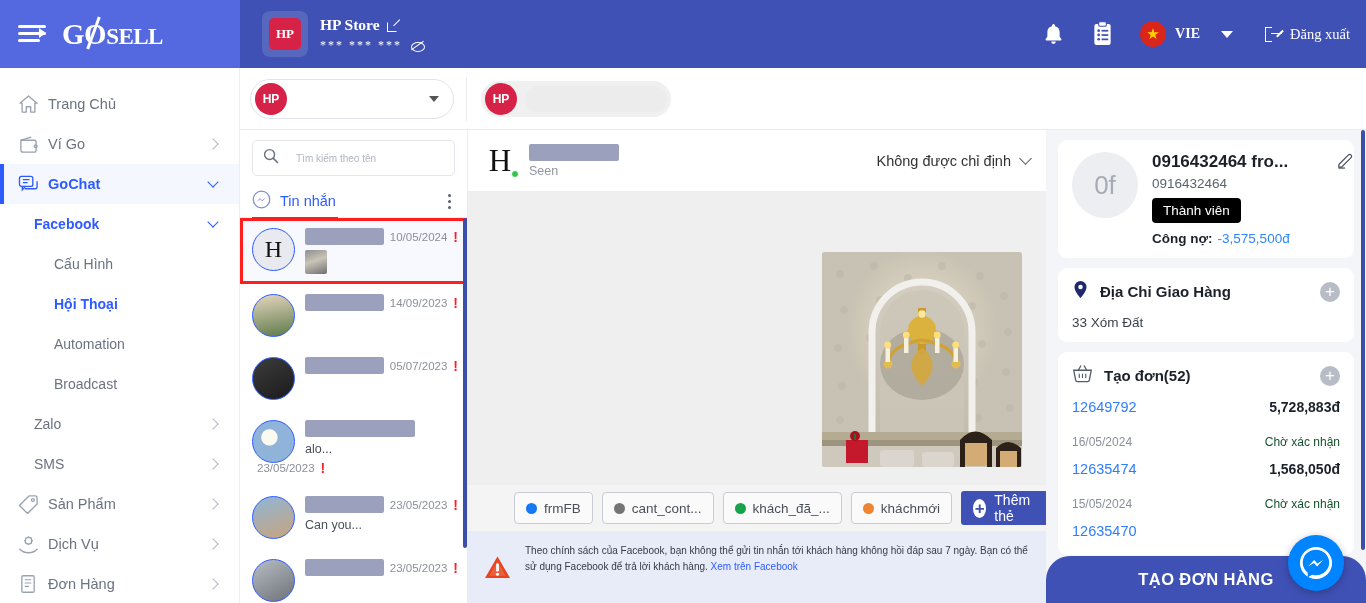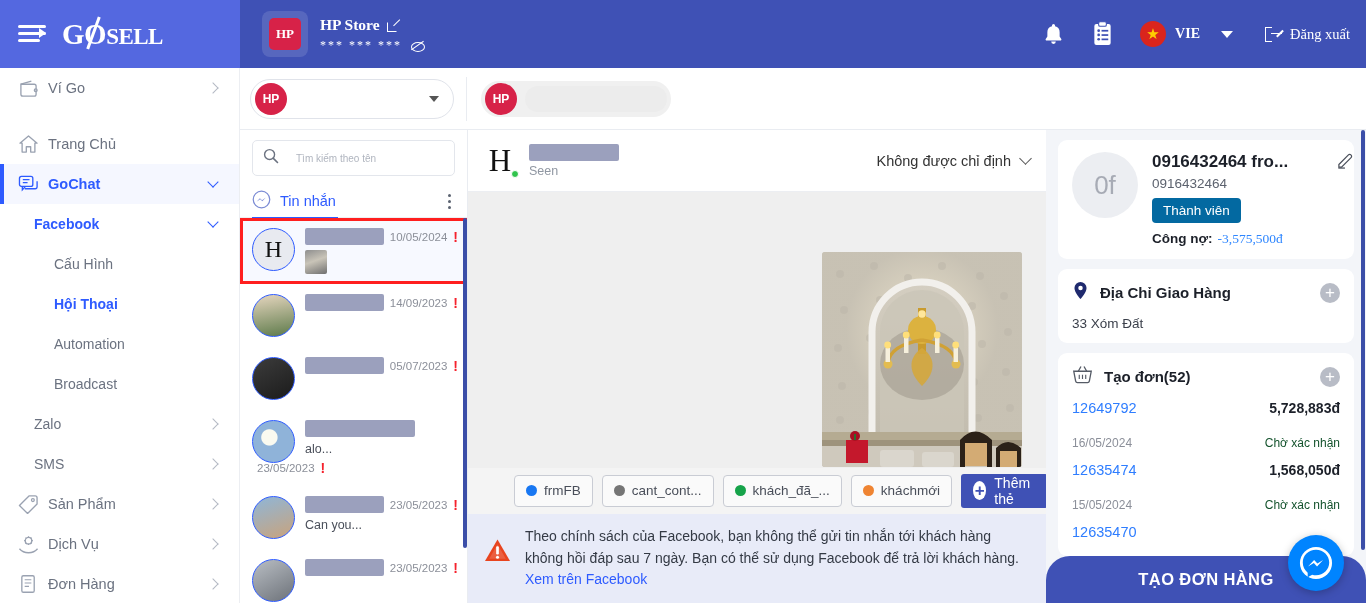--- a/index.html
+++ b/index.html
@@ -244,44 +244,44 @@
   .plus-circ {
     width: 19px; height: 19px; border-radius: 50%; background: #fff; color: #3f51b5;
     display: flex; align-items: center; justify-content: center; font-size: 17px; font-weight: 700; line-height: 1;
   }
 
   .notice-bar {
     flex: none; min-height: 72px; background: #e8ebf8; display: flex; gap: 14px;
     padding: 12px 14px 12px 16px; align-items: flex-start;
   }
   .warn-tri { width: 27px; height: 25px; flex: none; margin-top: 12px; position: relative; }
-  .notice-txt { font-size: 14px; line-height: 1.55; color: #343a45; }
+  .notice-txt { font-size: 10px; line-height: 1.55; color: #343a45; }
   .notice-txt a { color: #2e5bff; text-decoration: none; }
 
   
   .right-panel {
     position: absolute; left: 1046px; top: 130px; width: 320px; height: 473px;
     background: #f3f5f9; overflow: hidden;
   }
   .card { background: #fff; border-radius: 9px; margin: 10px 12px; padding: 12px 14px; }
   .cust-card { display: flex; gap: 14px; align-items: flex-start; position: relative; }
   .cust-av {
     width: 66px; height: 66px; border-radius: 50%; background: #eceef2; flex: none;
     display: flex; align-items: center; justify-content: center; color: #a7abb5; font-size: 26px;
   }
   .cust-info { flex: 1; min-width: 0; }
   .cust-name { font-size: 17px; font-weight: 700; color: #1c2029; white-space: nowrap; overflow: hidden; text-overflow: ellipsis; }
   .cust-phone { font-size: 13.5px; color: #5c626e; margin-top: 4px; }
   .badge-member {
-    display: inline-block; background: #0369a1; color: #fff; font-size: 13.5px;
+    display: inline-block; background: #000000; color: #fff; font-size: 13.5px;
     padding: 5px 11px; border-radius: 4px; margin-top: 7px;
   }
   .debt-row { margin-top: 8px; font-size: 13.5px; }
   .debt-lbl { font-weight: 700; color: #1c2029; }
-  .debt-val { color: #2e86ff; margin-left: 5px; font-family: Liberation Serif, serif; }
+  .debt-val { color: #2e86ff; margin-left: 5px; }
   .pencil { position: absolute; right: 0px; top: 12px; cursor: pointer; }
 
   .card-head { display: flex; align-items: center; gap: 11px; }
   .card-head .ttl { flex: 1; font-size: 15px; font-weight: 700; color: #1c2029; }
   .plus-grey {
     width: 20px; height: 20px; border-radius: 50%; background: #b8bcc6; color: #fff;
     display: flex; align-items: center; justify-content: center; font-size: 17px; line-height: 1; cursor: pointer;
   }
   .addr-txt { font-size: 13.5px; color: #3a3f4a; margin-top: 12px; }
   .order-row { display: flex; justify-content: space-between; align-items: baseline; margin-top: 12px; }
@@ -375,39 +375,39 @@
               <span class="ar"></span>
               <span class="ah" style="transform:rotate(45deg);top:2.6px;right:1px;"></span>
             </span>
           <span>Đăng xuất</span>
         </div>
       </div>
     </div>
   </div>
 
   <div class="sidebar">
+    <div class="nav-item" style="margin-top:16px;">
+      <span class="ico">
+        <svg width="21" height="20" viewBox="0 0 22 21">
+            <path d="M11 2 2 9.6h2.3V19h4.4v-5.6h4.6V19h4.4V9.6H20z" fill="none" stroke="currentColor" stroke-width="1.4" stroke-linejoin="round"></path>
+          </svg>
+      </span>
+      <span class="lbl">Trang Chủ</span>
+    </div>
+
     <div class="nav-item">
       <span class="ico">
         <svg width="21" height="19" viewBox="0 0 22 20">
             <path d="M3 5.5h14a2 2 0 0 1 2 2V16a2 2 0 0 1-2 2H5a2 2 0 0 1-2-2z" fill="none" stroke="currentColor" stroke-width="1.4"></path>
             <path d="M3 5.5 14 2.2" fill="none" stroke="currentColor" stroke-width="1.4"></path>
             <circle cx="18.6" cy="11.8" r="1.5" fill="none" stroke="currentColor" stroke-width="1.3"></circle>
           </svg>
       </span>
       <span class="lbl">Ví Go</span>
       <span class="chev"></span>
-    </div>
-
-    <div class="nav-item" style="margin-top:16px;">
-      <span class="ico">
-        <svg width="21" height="20" viewBox="0 0 22 21">
-            <path d="M11 2 2 9.6h2.3V19h4.4v-5.6h4.6V19h4.4V9.6H20z" fill="none" stroke="currentColor" stroke-width="1.4" stroke-linejoin="round"></path>
-          </svg>
-      </span>
-      <span class="lbl">Trang Chủ</span>
     </div>
 
     <div class="nav-item active">
       <span class="ico">
         <svg width="22" height="20" viewBox="0 0 23 21">
             <rect x="1.5" y="2.5" width="14" height="10.5" rx="2" fill="none" stroke="currentColor" stroke-width="1.4"></rect>
             <path d="M5 5.8h7M5 9h5" stroke="currentColor" stroke-width="1.3"></path>
             <path d="M7 15.5h11a2 2 0 0 0 2-2V7.5" fill="none" stroke="currentColor" stroke-width="1.4"></path>
             <path d="M4.5 13v3.6l3.4-3.6" fill="none" stroke="currentColor" stroke-width="1.4"></path>
           </svg>

